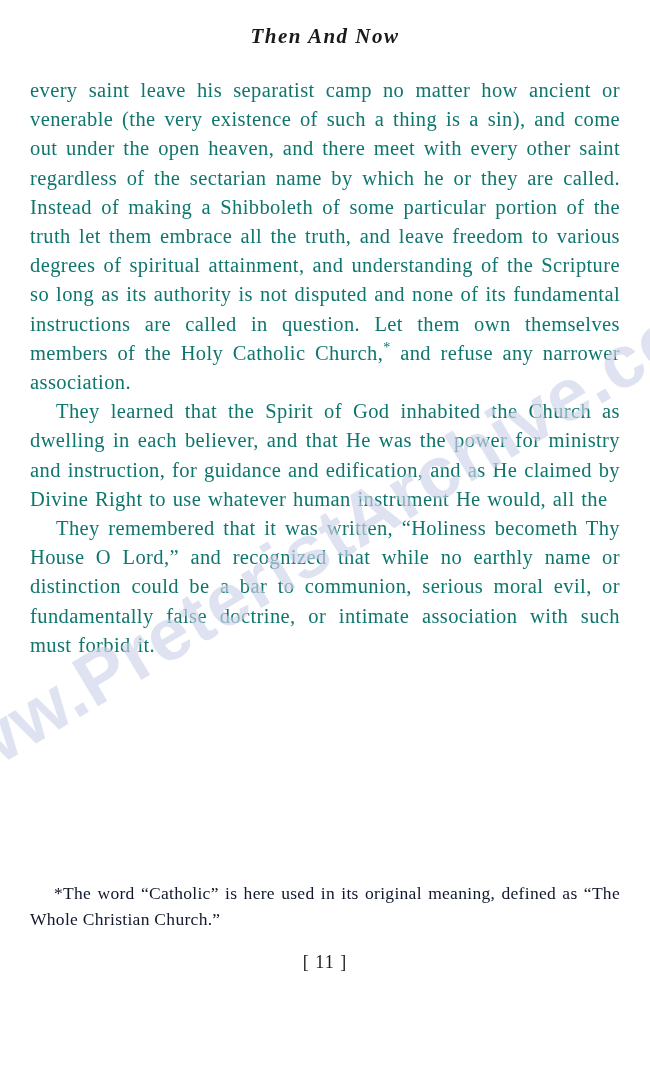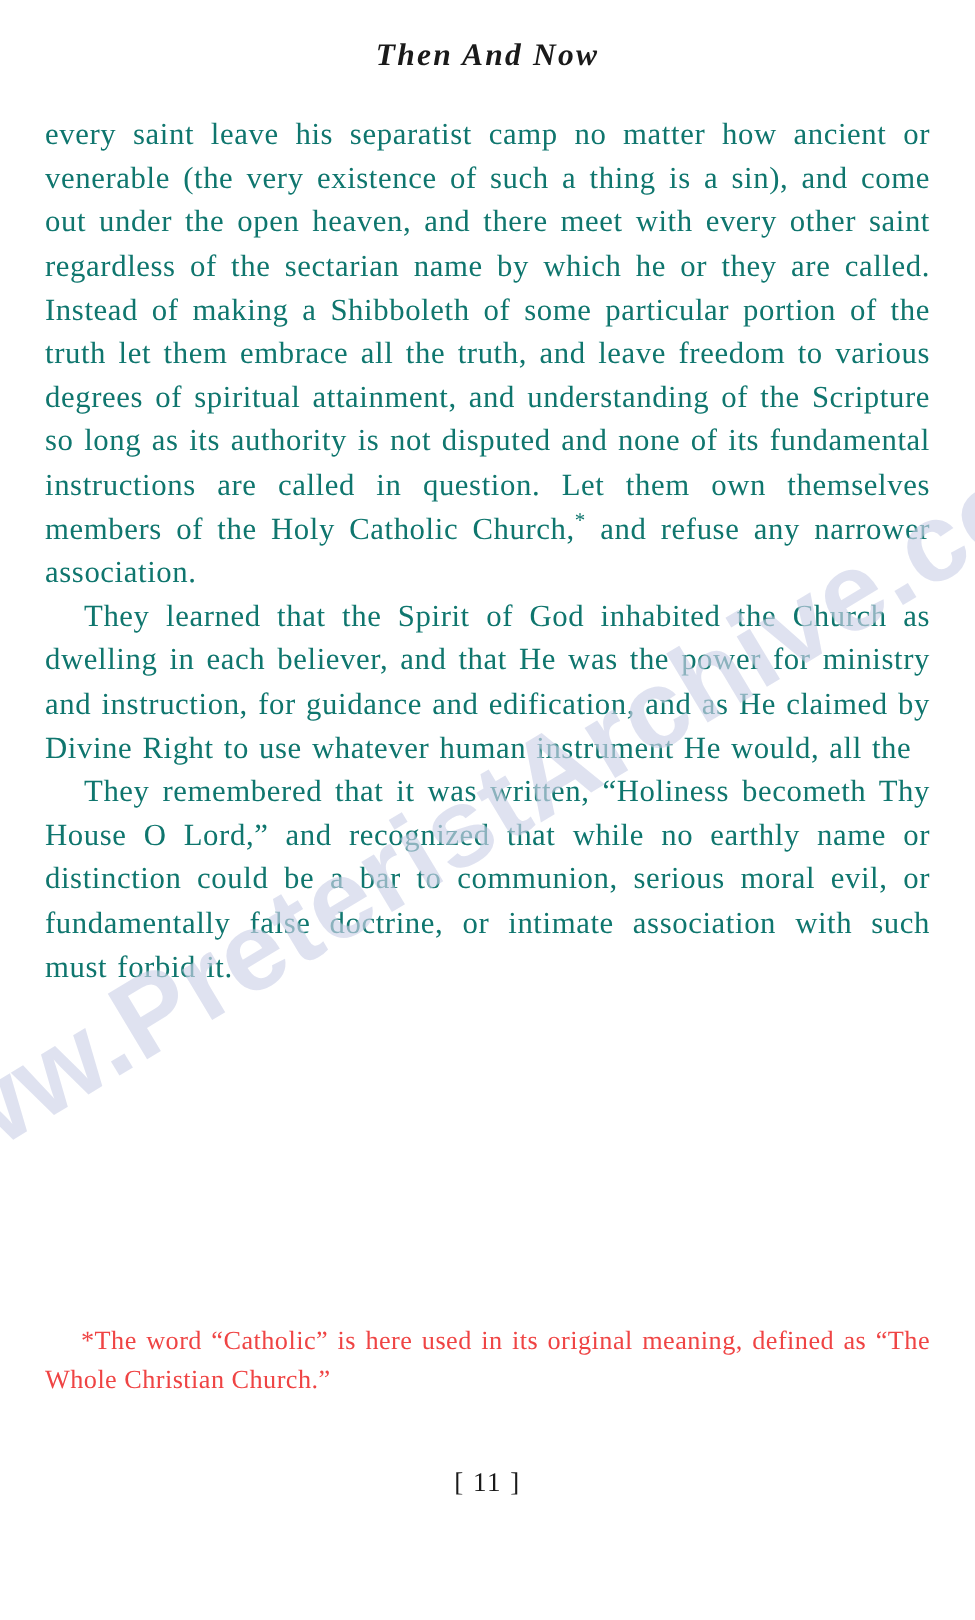--- a/index.html
+++ b/index.html
@@ -96,39 +96,38 @@
   .footnote {
     position: absolute;
     left: 30px;
     top: 880px;
     width: 590px;
     z-index: 2;
     font-size: 17.5px;
     line-height: 26px;
     text-align: justify;
     letter-spacing: 0.3px;
-    color: #ef4444;
+    color: #0f172a;
   }
   .footnote .fn-first {
     text-indent: 24px;
     margin: 0;
   }
 
   
   .folio {
     position: absolute;
     left: 0;
     top: 952px;
     width: 650px;
     text-align: center;
     font-size: 18px;
     letter-spacing: 1px;
     color: #1a1a1a;
     z-index: 2;
-    margin-top: 26px;
   }
 </style>
 </head>
 <body>
 
 <div class="page">
 
   <div class="running-head">Then And Now</div>
 
   <div class="body-block">

